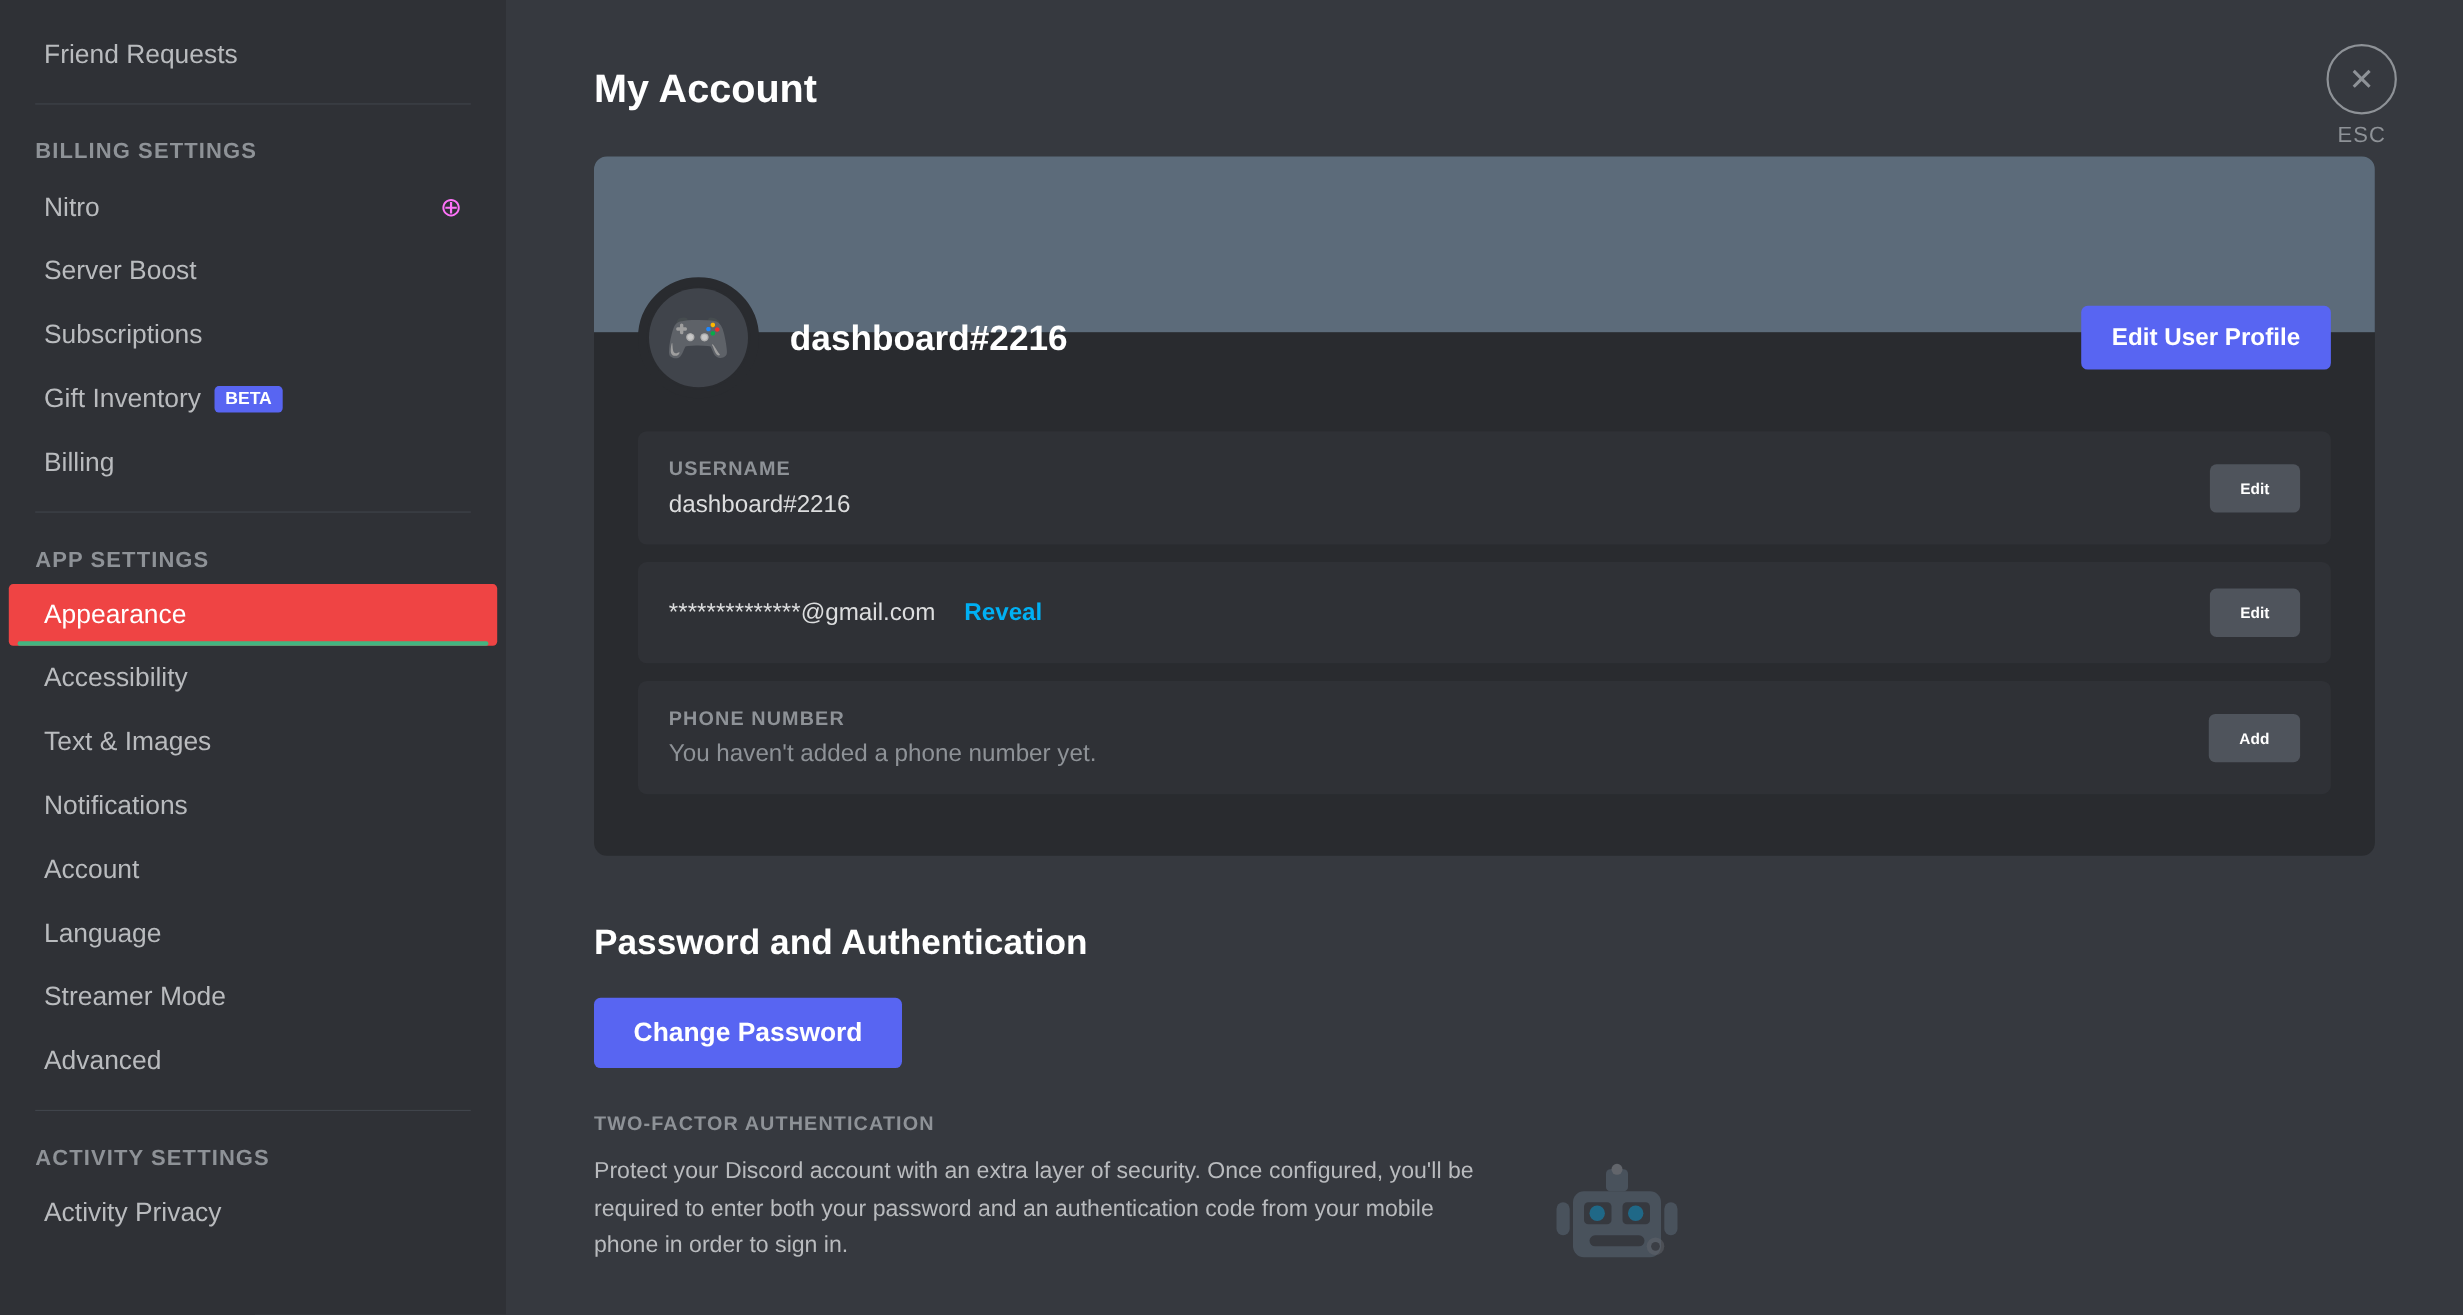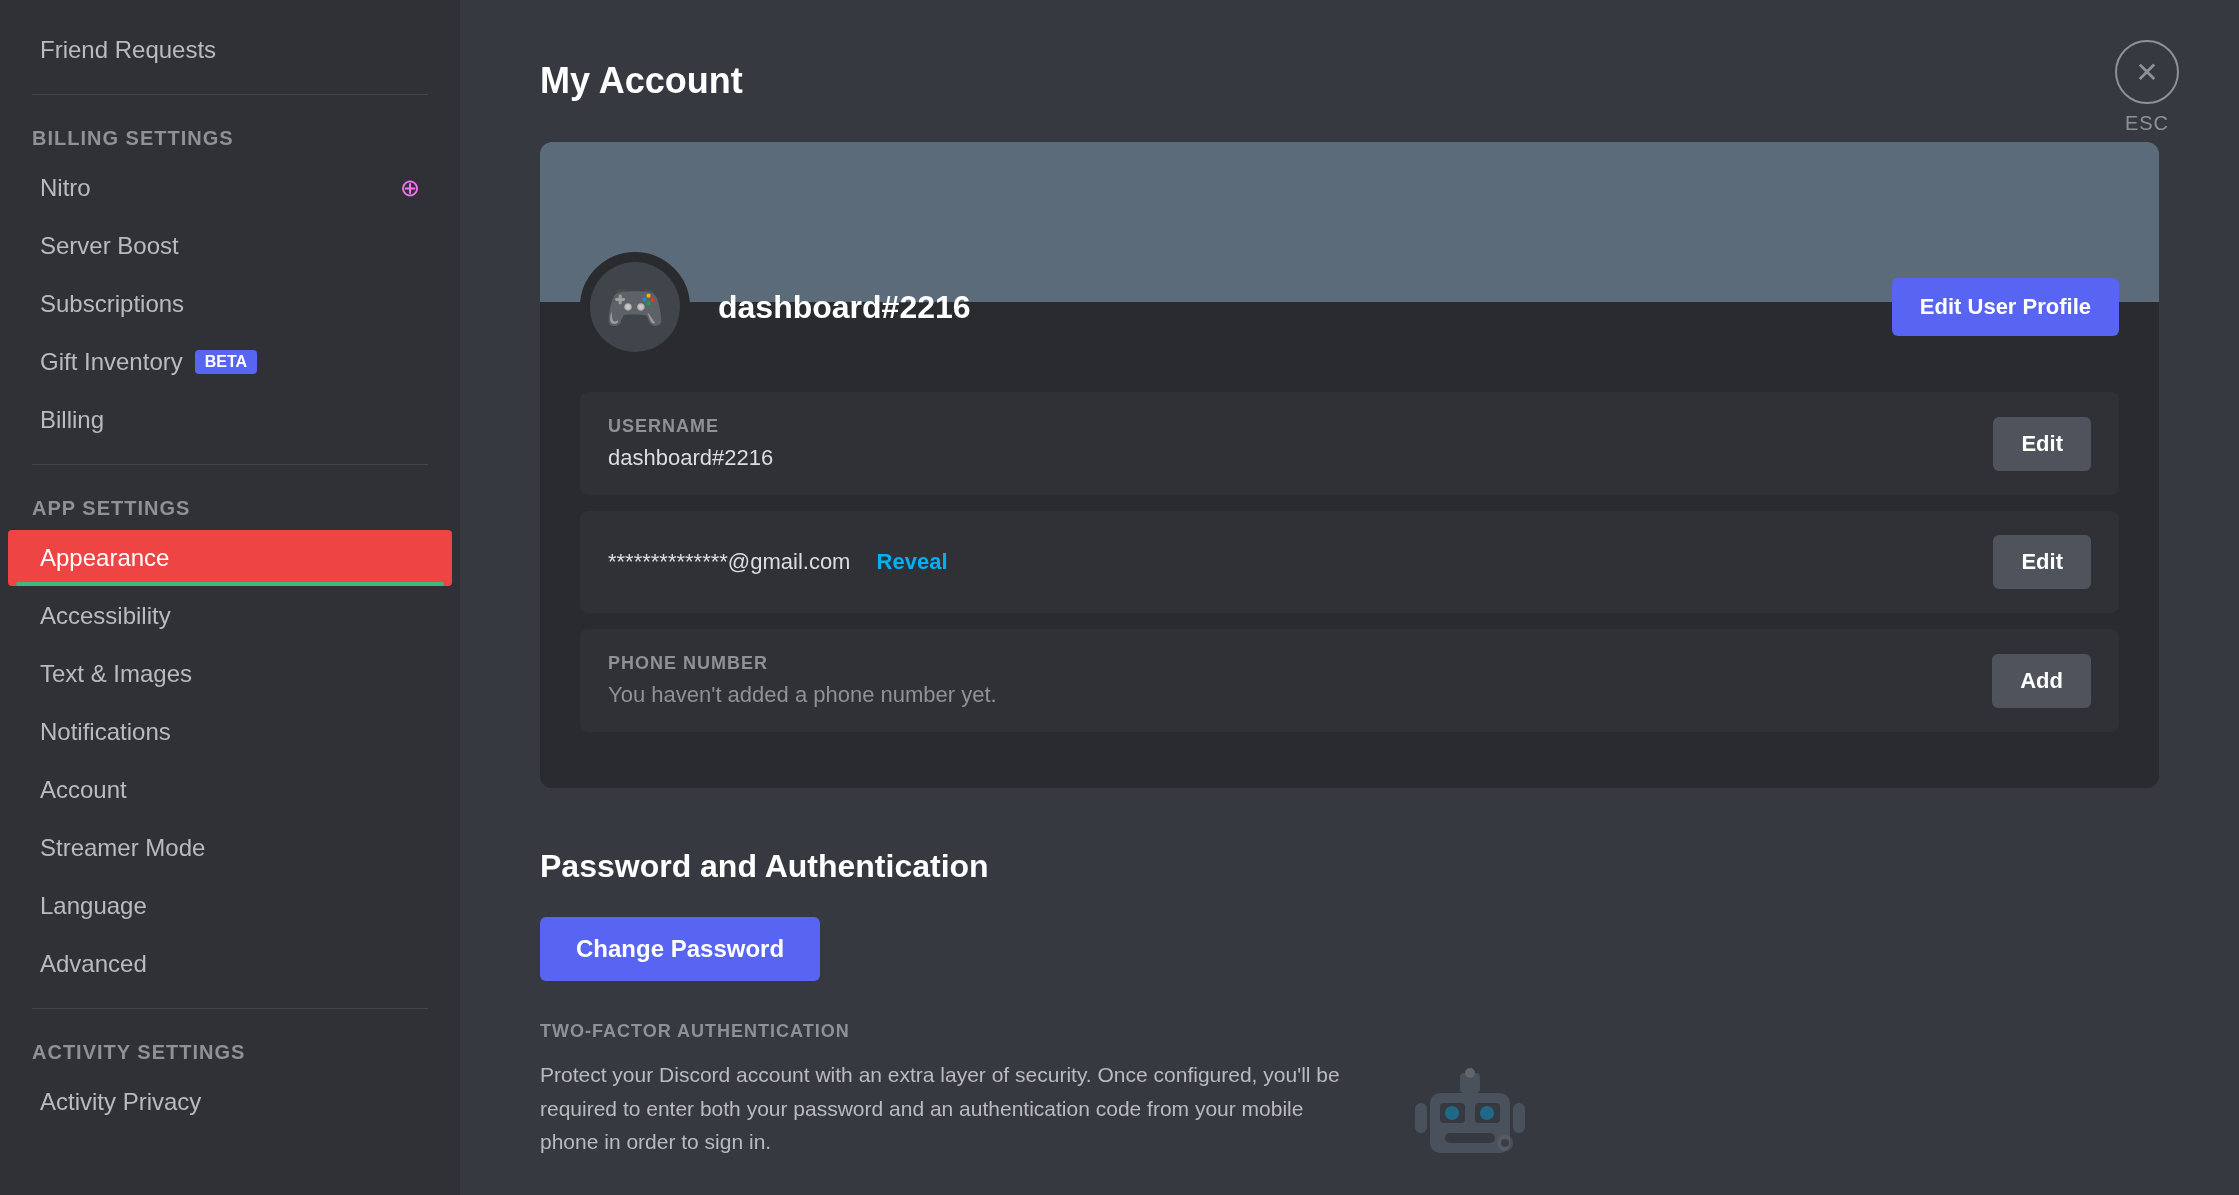--- a/index.html
+++ b/index.html
@@ -237,21 +237,21 @@
       font-size: 22px;
       font-weight: bold;
     }
 
     .field-btn {
       background-color: #4f545c;
       color: #ffffff;
       border: none;
       border-radius: 6px;
       padding: 14px 28px;
-      font-size: 22px;
+      font-size: 14px;
       font-weight: 600;
       cursor: pointer;
       margin-left: 24px;
     }
 
     
     .section-title {
       font-size: 32px;
       font-weight: 700;
       color: #ffffff;
@@ -347,24 +347,24 @@
   <div class="sidebar-item">
     <span>Text &amp; Images</span>
   </div>
   <div class="sidebar-item">
     <span>Notifications</span>
   </div>
   <div class="sidebar-item">
     <span>Account</span>
   </div>
   <div class="sidebar-item">
+    <span>Language</span>
+  </div>
+  <div class="sidebar-item">
     <span>Streamer Mode</span>
-  </div>
-  <div class="sidebar-item">
-    <span>Language</span>
   </div>
   <div class="sidebar-item">
     <span>Advanced</span>
   </div>
 
   <hr class="sidebar-divider">
   <div class="sidebar-section-label">ACTIVITY SETTINGS</div>
 
   <div class="sidebar-item">
     <span>Activity Privacy</span>

